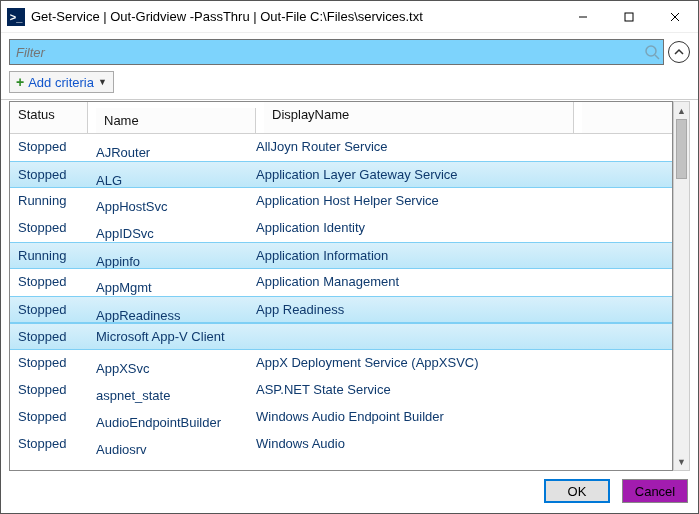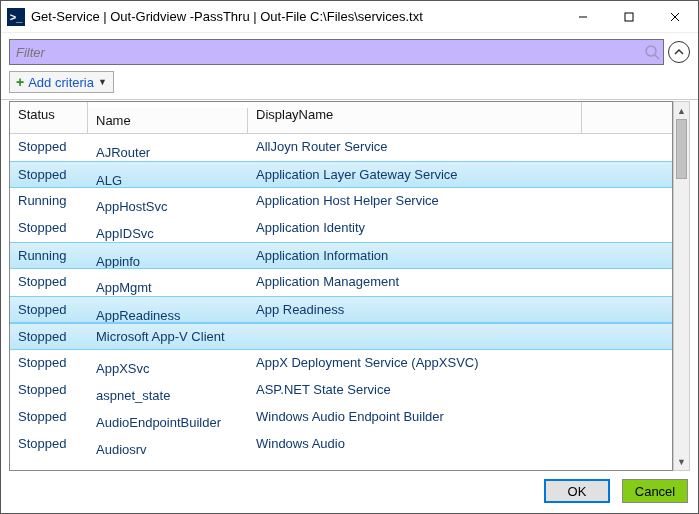--- a/index.html
+++ b/index.html
@@ -59,21 +59,21 @@
   }
   .filterbox input {
     width: 100%;
     height: 26px;
     border: 1px solid #707070;
     padding: 2px 26px 2px 6px;
     font-family: inherit;
     font-size: 13px;
     font-style: italic;
     color: #666;
-    background: #c4b5fd;
+    background: #7dd3fc;
   }
   .filterbox .searchicn {
     position: absolute;
     right: 4px; top: 50%; transform: translateY(-50%);
     width: 16px; height: 16px;
     opacity: 0.5;
   }
   .circlebtn {
     width: 22px; height: 22px;
     border: 1.5px solid #333;
@@ -110,20 +110,21 @@
     flex: 1;
     border: 1px solid #888;
     display: flex;
     flex-direction: column;
     overflow: hidden;
   }
   .ghead {
     display: flex;
     background: #fff;
     border-bottom: 1px solid #d0d0d0;
+    gap: 8px;
   }
   .ghead .col, .grow .col {
     padding: 5px 8px;
     overflow: hidden; white-space: nowrap; text-overflow: ellipsis;
   }
   .ghead .col {
     border-right: 1px solid #d0d0d0;
     font-weight: normal;
     color: #111;
     background: #fcfcfc;
@@ -161,21 +162,21 @@
   .footer {
     display: flex;
     justify-content: flex-end;
     gap: 12px;
     padding: 8px 10px 10px 10px;
   }
   .btn {
     min-width: 66px;
     height: 24px;
     border: 1px solid #888;
-    background: #84cc16;
+    background: #a21caf;
     font-family: inherit;
     font-size: 13px;
     padding: 0 10px;
   }
   .btn.primary {
     border: 1px solid #0078d7;
     box-shadow: inset 0 0 0 1px #0078d7;
     background: #e1e1e1;
   }
 </style>

